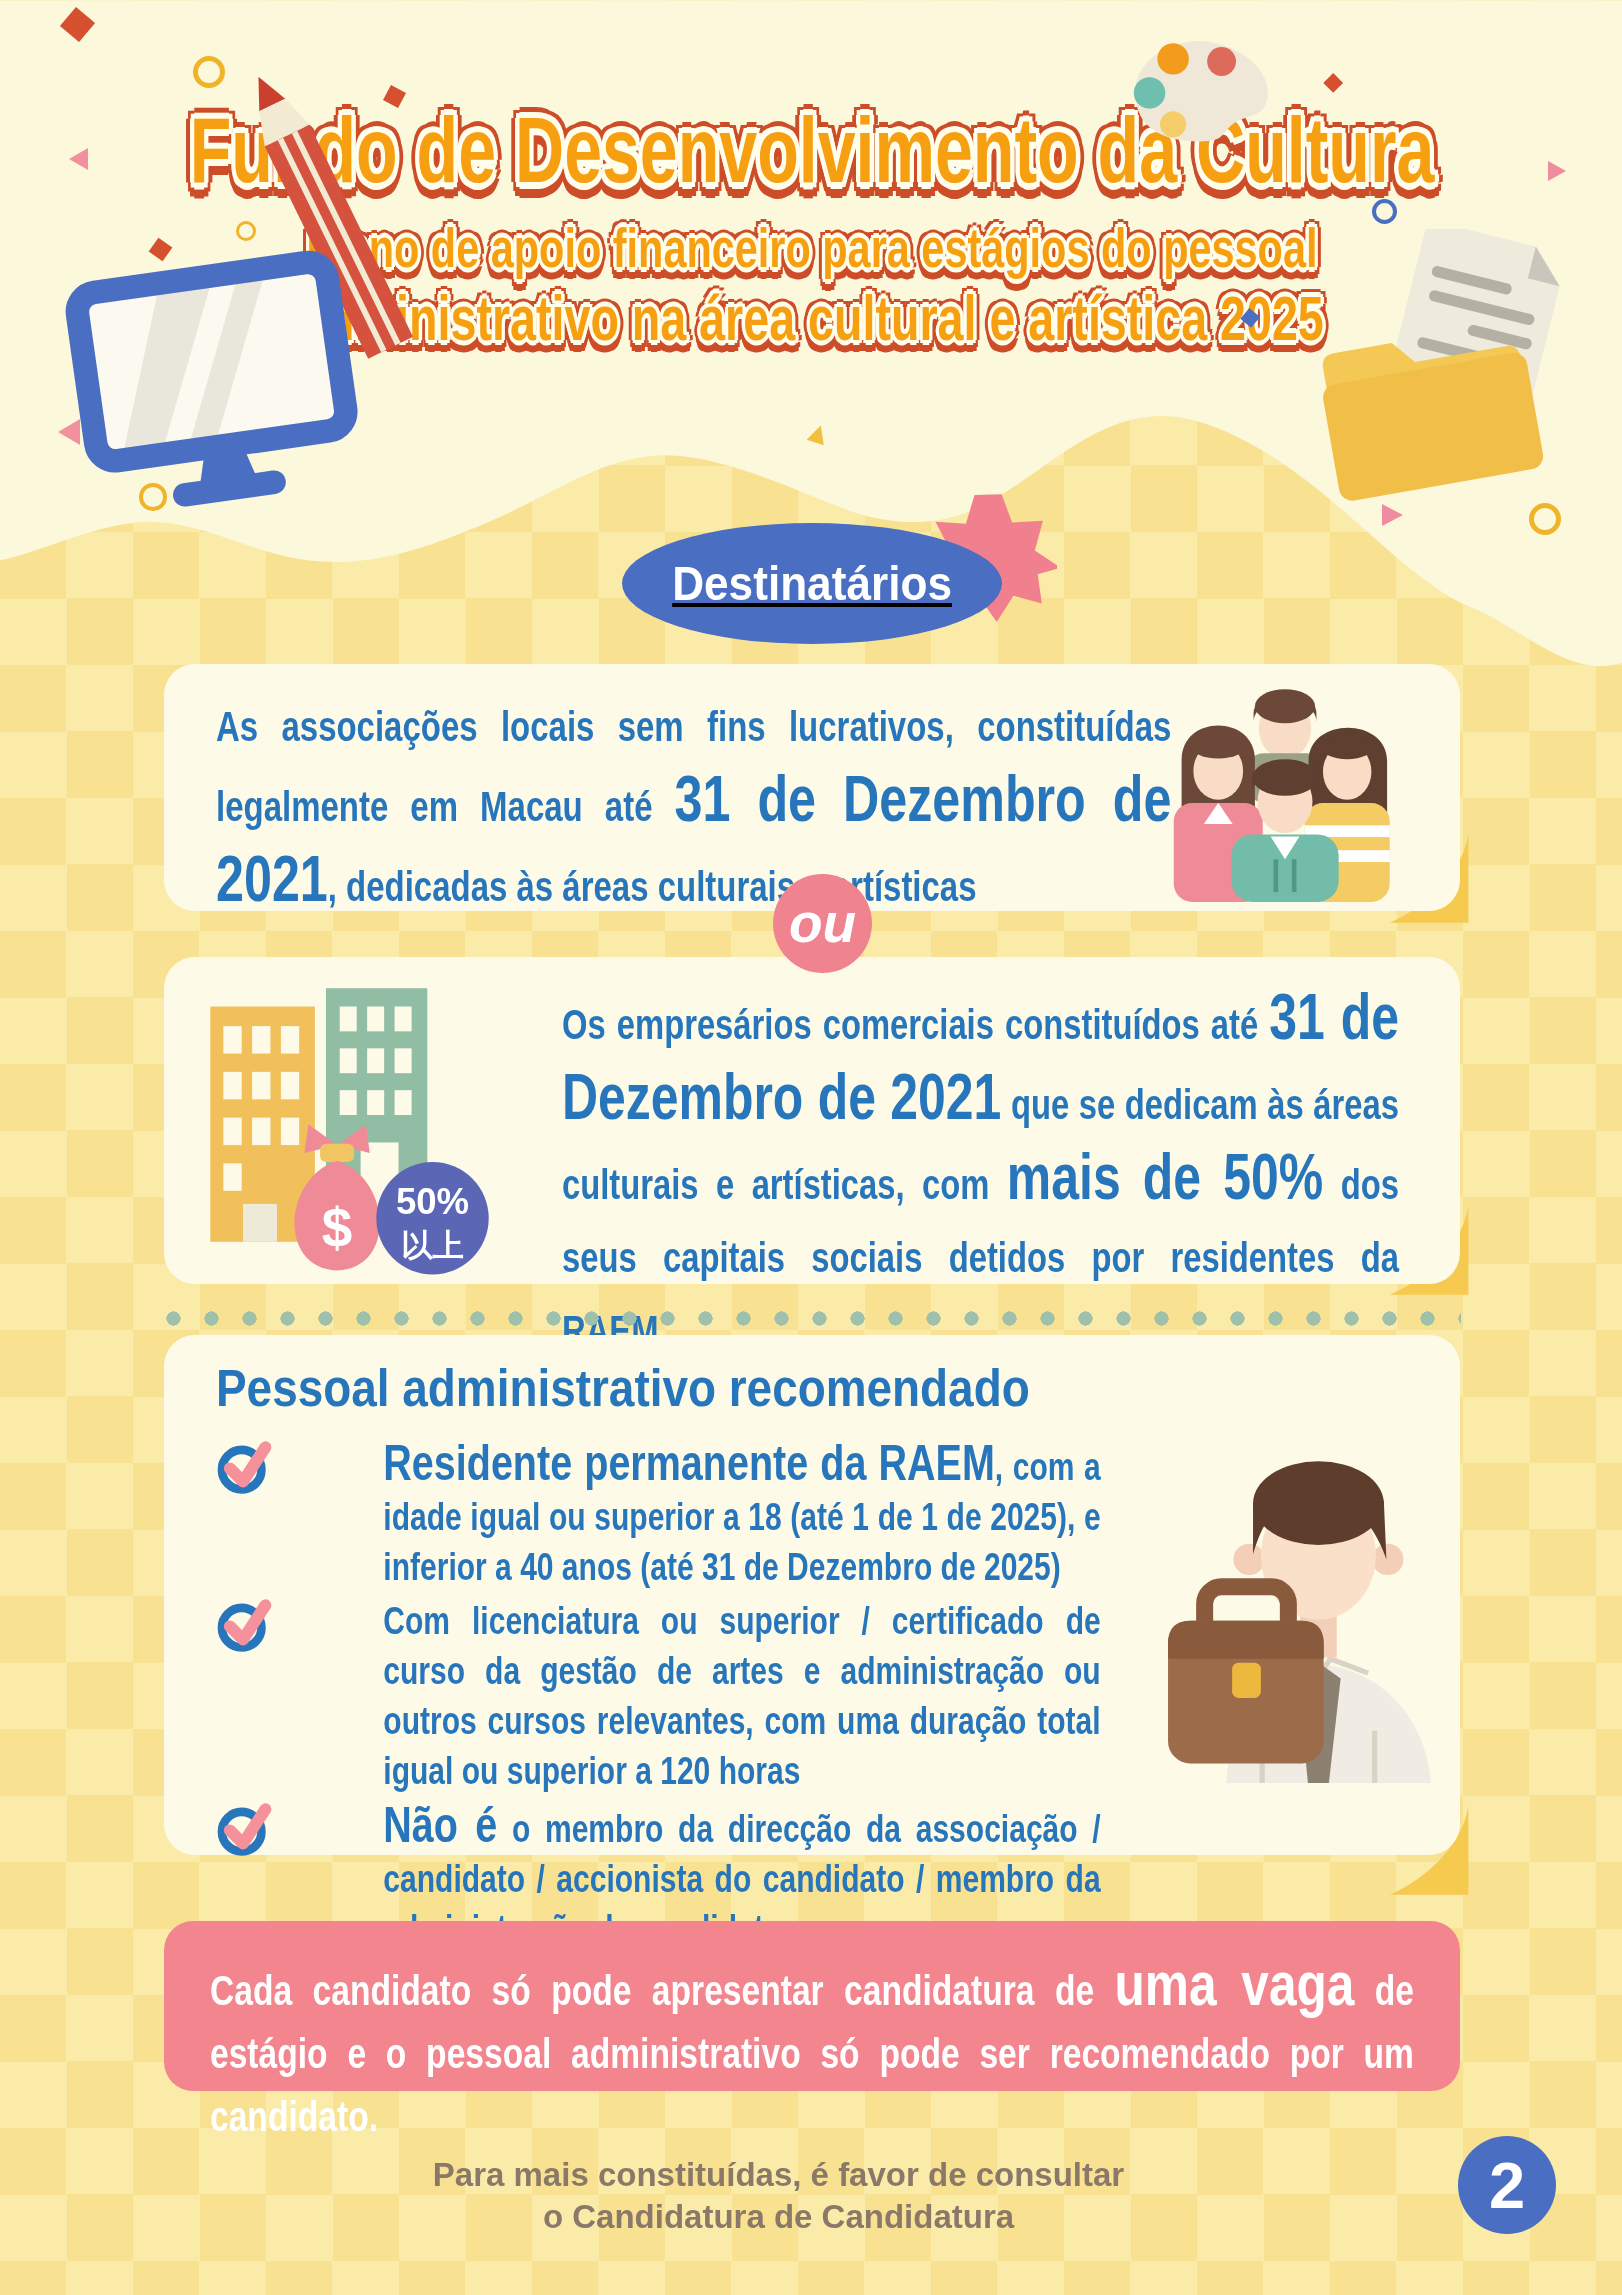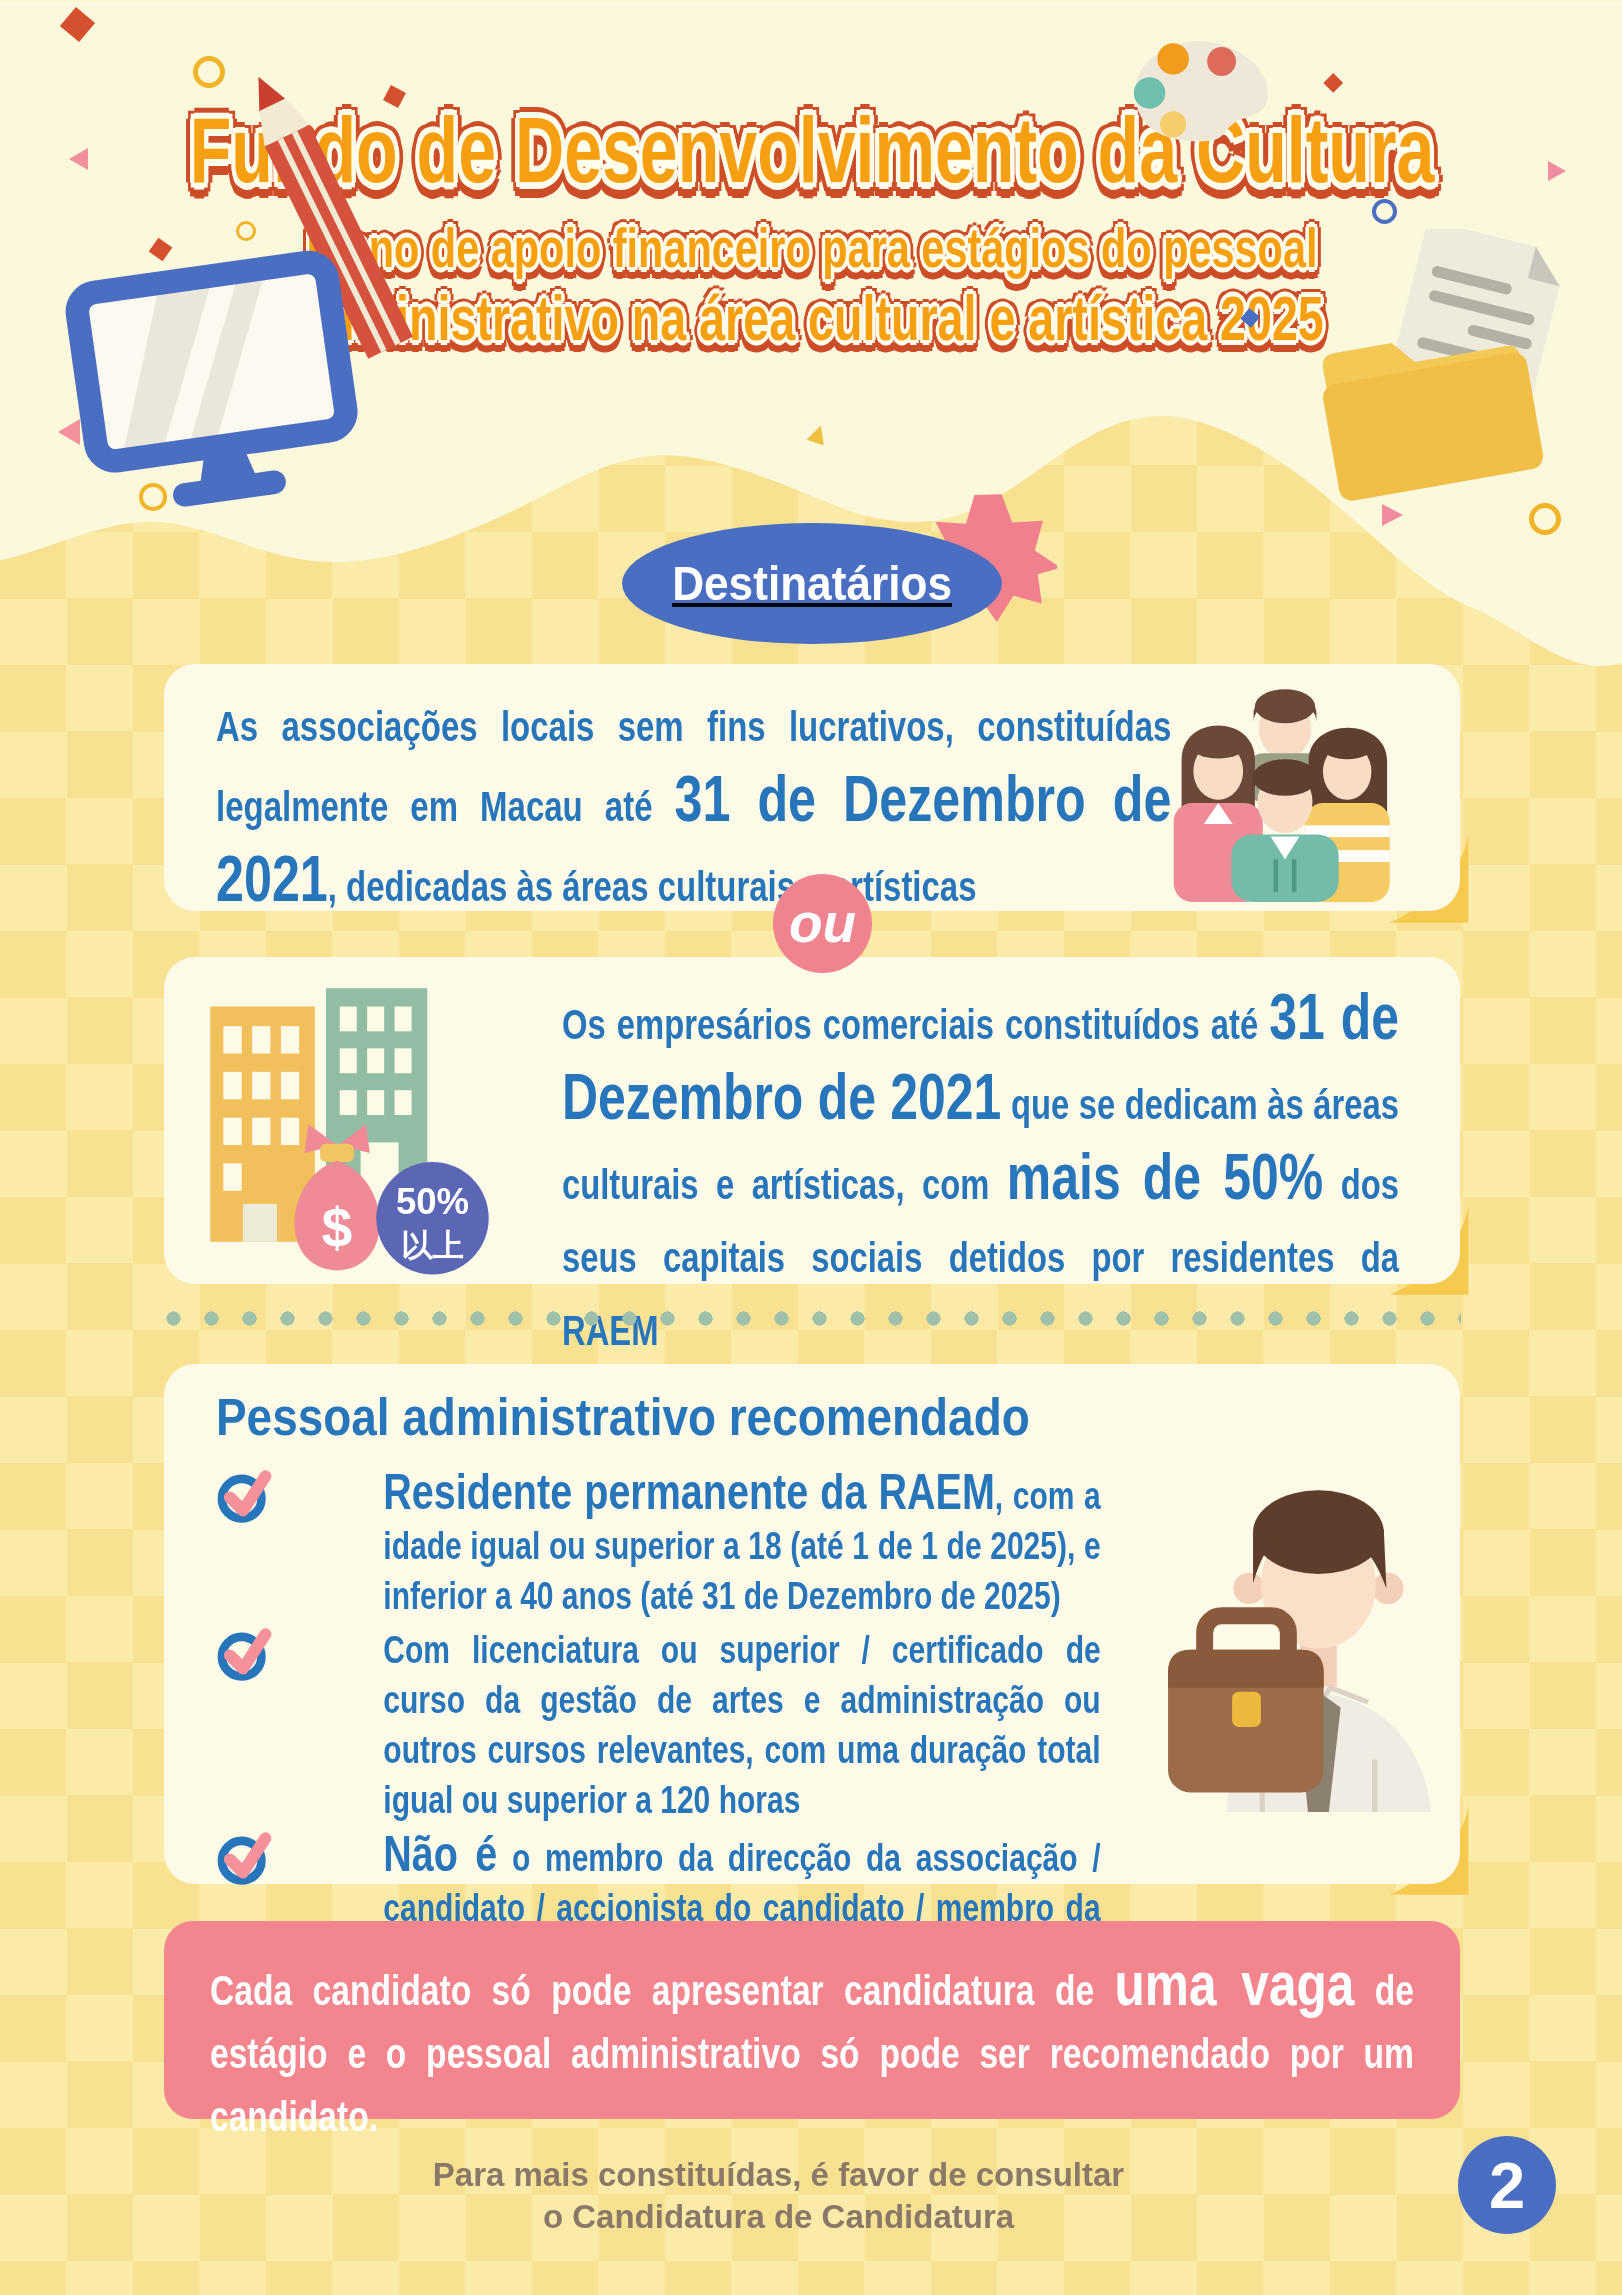--- a/index.html
+++ b/index.html
@@ -64,21 +64,21 @@
     background-image:radial-gradient(circle 7.2px at 8.5px 8.5px, #9FC0AA 97%, rgba(0,0,0,0));
     background-size:38px 17px; background-repeat:repeat-x;
   }
 
   .check{flex:0 0 auto;}
   .item{display:flex; gap:16px; align-items:flex-start;}
   .item-text{width:1204px; transform:scaleX(0.79); font-size:38px; line-height:50px; text-align:justify;}
   .item-big{font-size:50px;}
 
   .notice{
-    position:absolute; left:164px; top:1921px; width:1296px; height:198px;
+    position:absolute; left:164px; top:1921px; width:1296px; height:170px;
     background:#F2858D; border-radius:29px; z-index:2; color:#fff;
   }
   .notice-text{position:absolute; left:46px; top:31px; width:1505px; transform:scaleX(0.80); transform-origin:left top;
     font-size:42px; line-height:63px; text-align:justify;}
   .notice-big{font-size:62px;}
 
   .footer-note{
     position:absolute; left:39px; top:2154px; width:1479px; text-align:center;
     color:#8A7968; font-size:33px; line-height:42px; z-index:2;
   }
@@ -281,21 +281,21 @@
         <text x="368" y="410" text-anchor="middle" font-size="48" font-weight="bold" fill="#FFFFFF" font-family="DejaVu Sans, sans-serif">以上</text>
       </g>
     </svg>
     <div class="sq jtext blue" style="position:absolute;left:398px;top:23.6px;width:1073px;transform:scaleX(0.78);font-size:42px;line-height:73px;">
       <span>Os empresários comerciais constituídos até </span><span class="bigseg">31 de Dezembro de 2021</span><span> que se dedicam às áreas culturais e artísticas, com </span><span class="bigseg">mais de 50%</span><span> dos seus capitais sociais detidos por residentes da RAEM</span>
     </div>
   </section>
 
   <div class="dots"></div>
 
-  <section class="card" style="top:1364px;height:520px;">
+  <section class="card" style="top:1335px;height:520px;">
     <h3 class="blue" style="position:absolute;left:52px;top:23.6px;margin:0;font-size:51px;transform:scaleX(0.9);transform-origin:left top;white-space:nowrap;">Pessoal administrativo recomendado</h3>
 
     <div class="abs" style="left:50px;top:103px;width:982px;display:flex;flex-direction:column;gap:3.9px;">
       <div class="item">
         <svg class="check" width="58" height="58" viewBox="0 0 88 88">
           <circle cx="42" cy="48" r="30" fill="none" stroke="#2776BC" stroke-width="13"></circle>
           <path d="M24,46 L44,66 L78,14" fill="none" stroke="#F5919B" stroke-width="18" stroke-linecap="round" stroke-linejoin="round"></path>
         </svg>
         <div class="item-text blue">
           <span class="item-big">Residente permanente da RAEM</span><span>, com a idade igual ou superior a 18 (até 1 de 1 de 2025), e inferior a 40 anos (até 31 de Dezembro de 2025)</span>

